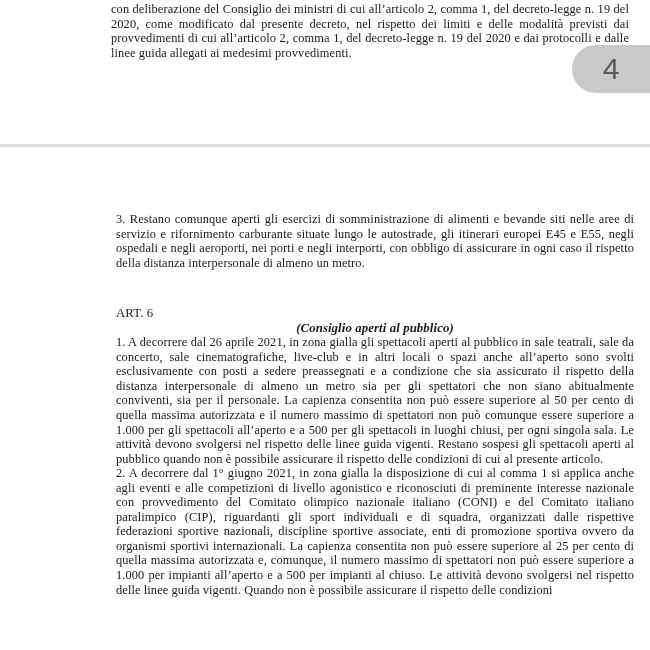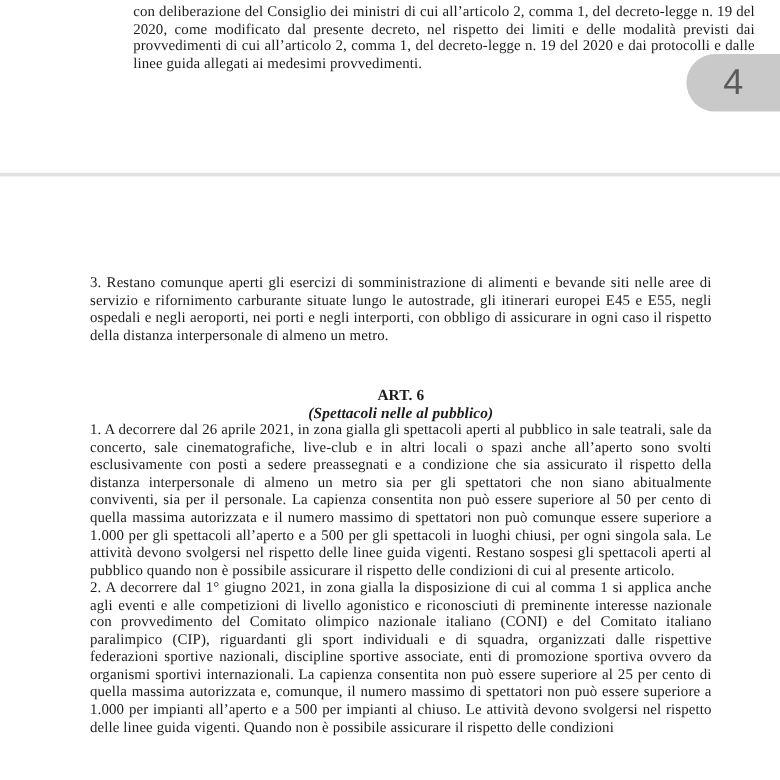--- a/index.html
+++ b/index.html
@@ -50,28 +50,28 @@
     display: flex;
     align-items: center;
     justify-content: center;
     font-family: "Liberation Sans", sans-serif;
     font-size: 30px;
     color: #5a5a5a;
     cursor: pointer;
     user-select: none;
   }
   #current-page-content {
-    top: 228px;
+    top: 212px;
+    margin-left: 41px;
   }
   .comma-3 {
     margin-bottom: 36px !important;
   }
   .article-heading {
-    text-align: center;
-    font-weight: bold;
+    font-weight: normal;
     font-size: 12.8px;
     margin: 0 0 17px 0;
   }
   .article-subtitle {
     text-align: center;
     font-weight: bold;
     font-style: italic;
     font-size: 12.8px;
     margin: 0 0 13px 0;
   }
@@ -87,18 +87,18 @@
 
   <div id="page-number-bubble">
     <span>4</span>
   </div>
 
   <div id="page-separator"></div>
 
   <div class="text-col" id="current-page-content">
     <p class="comma-3">3. Restano comunque aperti gli esercizi di somministrazione di alimenti e bevande siti nelle aree di servizio e rifornimento carburante situate lungo le autostrade, gli itinerari europei E45 e E55, negli ospedali e negli aeroporti, nei porti e negli interporti, con obbligo di assicurare in ogni caso il rispetto della distanza interpersonale di almeno un metro.</p>
     <p class="article-heading">ART. 6</p>
-    <p class="article-subtitle">(Spettacoli nelle al pubblico)</p>
+    <p class="article-subtitle">(Consiglio aperti al pubblico)</p>
     <p>1. A decorrere dal 26 aprile 2021, in zona gialla gli spettacoli aperti al pubblico in sale teatrali, sale da concerto, sale cinematografiche, live-club e in altri locali o spazi anche all’aperto sono svolti esclusivamente con posti a sedere preassegnati e a condizione che sia assicurato il rispetto della distanza interpersonale di almeno un metro sia per gli spettatori che non siano abitualmente conviventi, sia per il personale. La capienza consentita non può essere superiore al 50 per cento di quella massima autorizzata e il numero massimo di spettatori non può comunque essere superiore a 1.000 per gli spettacoli all’aperto e a 500 per gli spettacoli in luoghi chiusi, per ogni singola sala. Le attività devono svolgersi nel rispetto delle linee guida vigenti. Restano sospesi gli spettacoli aperti al pubblico quando non è possibile assicurare il rispetto delle condizioni di cui al presente articolo.</p>
     <p>2. A decorrere dal 1° giugno 2021, in zona gialla la disposizione di cui al comma 1 si applica anche agli eventi e alle competizioni di livello agonistico e riconosciuti di preminente interesse nazionale con provvedimento del Comitato olimpico nazionale italiano (CONI) e del Comitato italiano paralimpico (CIP), riguardanti gli sport individuali e di squadra, organizzati dalle rispettive federazioni sportive nazionali, discipline sportive associate, enti di promozione sportiva ovvero da organismi sportivi internazionali. La capienza consentita non può essere superiore al 25 per cento di quella massima autorizzata e, comunque, il numero massimo di spettatori non può essere superiore a 1.000 per impianti all’aperto e a 500 per impianti al chiuso. Le attività devono svolgersi nel rispetto delle linee guida vigenti. Quando non è possibile assicurare il rispetto delle condizioni</p>
   </div>
 
 </div>
 
 </body></html>

